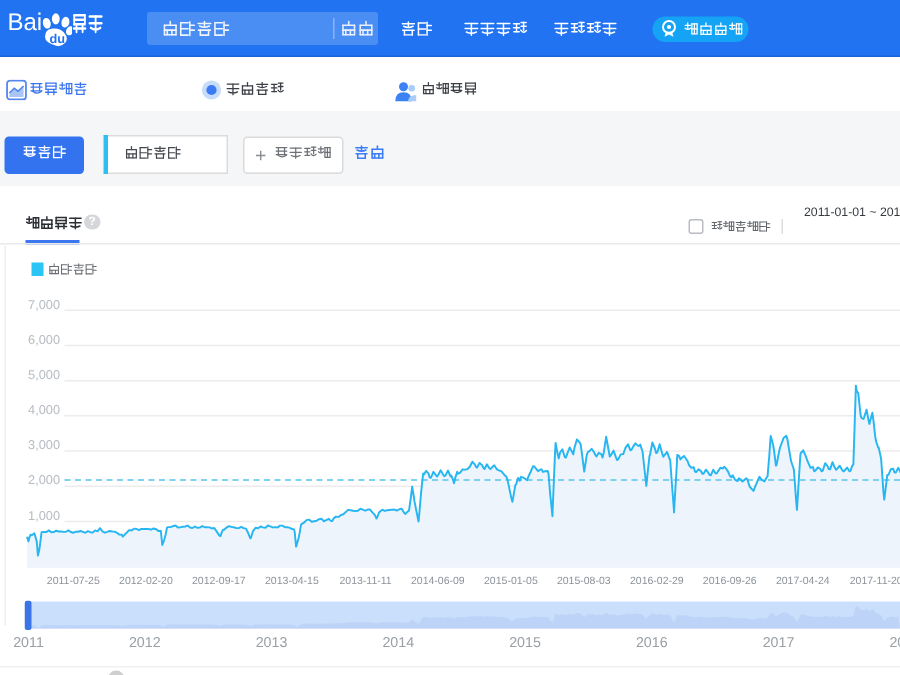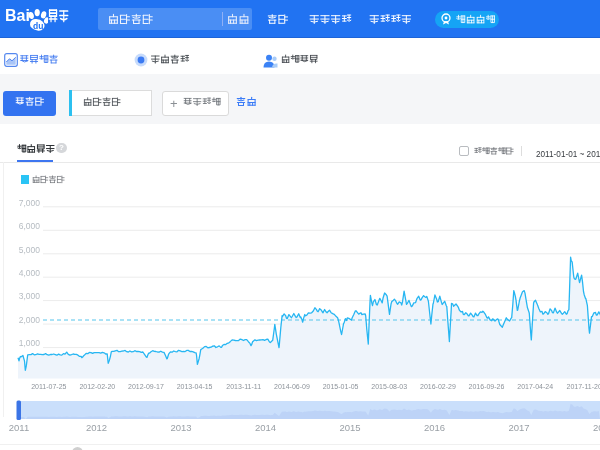--- a/index.html
+++ b/index.html
@@ -1,18 +1,18 @@
 <!DOCTYPE html>
 <html><head><meta charset="utf-8"><style>
 *{margin:0;padding:0;box-sizing:border-box}
 body{width:600px;height:450px;position:relative;font-family:"Liberation Sans",sans-serif;background:#fff;overflow:hidden}
 .abs{position:absolute}
 </style></head><body>
 <div class="abs" style="left:0;top:0;width:600px;height:38px;background:#2173f2;border-bottom:1px solid #1d64d8"></div>
-<div class="abs" style="left:5px;top:7px;color:#fff;font-size:16px;font-weight:bold;letter-spacing:0">Bai</div>
+<div class="abs" style="left:5px;top:7px;color:#fff;font-size:16px;font-weight:normal;letter-spacing:0">Bai</div>
 <svg width="21" height="24" viewBox="0 0 21 24" style="position:absolute;left:27px;top:7px">
     <g fill="#fff">
 <ellipse cx="4.2" cy="8.5" rx="2.6" ry="3.6" transform="rotate(-15 4.2 8.5)"></ellipse>
 <ellipse cx="10.2" cy="5.6" rx="2.6" ry="3.7"></ellipse>
 <ellipse cx="16.6" cy="7.8" rx="2.6" ry="3.6" transform="rotate(14 16.6 7.8)"></ellipse>
 <ellipse cx="19.6" cy="13.5" rx="2.4" ry="3.2" transform="rotate(28 19.6 13.5)"></ellipse>
 <path d="M3 17.5 Q3 12.5 8 12 Q13 11.5 15.5 14.5 Q19 18.5 16.5 21.5 Q13.5 24.5 10.5 23.5 Q3 21.5 3 17.5Z"></path>
 </g>
 <text x="6" y="21.5" font-size="8.5" font-weight="bold" fill="#2173f2" font-family="Liberation Sans, sans-serif">du</text>
   </svg>
@@ -45,21 +45,21 @@
 <div class="abs" style="left:69px;top:90px;width:83px;height:26px;background:#fff;border:1px solid #dcdcdc;border-left:none"></div>
 <div class="abs" style="left:69px;top:90px;width:3px;height:26px;background:#2cc0f0"></div>
 <div class="abs" style="left:162px;top:91px;width:67px;height:25px;background:#fff;border:1px solid #dadada;border-radius:3px"></div>
 <div class="abs" style="left:170px;top:95.5px;width:10px;color:#8a8f94;font-size:13px">+</div>
 <div class="abs" style="left:0;top:124px;width:600px;height:326px;background:#fff"></div>
 <div class="abs" style="left:16.5px;top:160.4px;width:36.5px;height:2.4px;background:#3e76f0"></div>
 <div class="abs" style="left:0;top:162px;width:600px;height:1px;background:#e9e9e9"></div>
 <div style="position:absolute;left:56.3px;top:142.8px;width:10.4px;height:10.4px;border-radius:50%;background:#d5d7da;color:#fff;font-size:8px;line-height:10.4px;text-align:center;font-weight:bold">?</div>
 <div class="abs" style="left:458.8px;top:145.5px;width:10px;height:10px;border:1px solid #b9bcc0;border-radius:2px;background:#fff"></div>
 <div class="abs" style="left:521px;top:146px;width:1px;height:10px;background:#ddd"></div>
-<div class="abs" style="left:536px;top:150px;font-size:8.2px;color:#383c41;white-space:nowrap">2011-01-01 ~ 201</div>
+<div class="abs" style="left:536px;top:137px;font-size:8.2px;color:#383c41;white-space:nowrap">2011-01-01 ~ 201</div>
 <div class="abs" style="left:20.5px;top:175px;width:8.5px;height:8.5px;background:#2ac4f5"></div>
 <svg width="600" height="288" viewBox="0 162 600 288" style="position:absolute;left:0;top:162px">
 <line x1="3.5" y1="162" x2="3.5" y2="417" stroke="#f0f0f0" stroke-width="1"></line>
 <line x1="43" y1="347.6" x2="600" y2="347.6" stroke="#ececec" stroke-width="1"></line>
     <line x1="43" y1="324.1" x2="600" y2="324.1" stroke="#ececec" stroke-width="1"></line>
     <line x1="43" y1="300.6" x2="600" y2="300.6" stroke="#ececec" stroke-width="1"></line>
     <line x1="43" y1="277.2" x2="600" y2="277.2" stroke="#ececec" stroke-width="1"></line>
     <line x1="43" y1="253.8" x2="600" y2="253.8" stroke="#ececec" stroke-width="1"></line>
     <line x1="43" y1="230.3" x2="600" y2="230.3" stroke="#ececec" stroke-width="1"></line>
     <line x1="43" y1="206.8" x2="600" y2="206.8" stroke="#ececec" stroke-width="1"></line>

